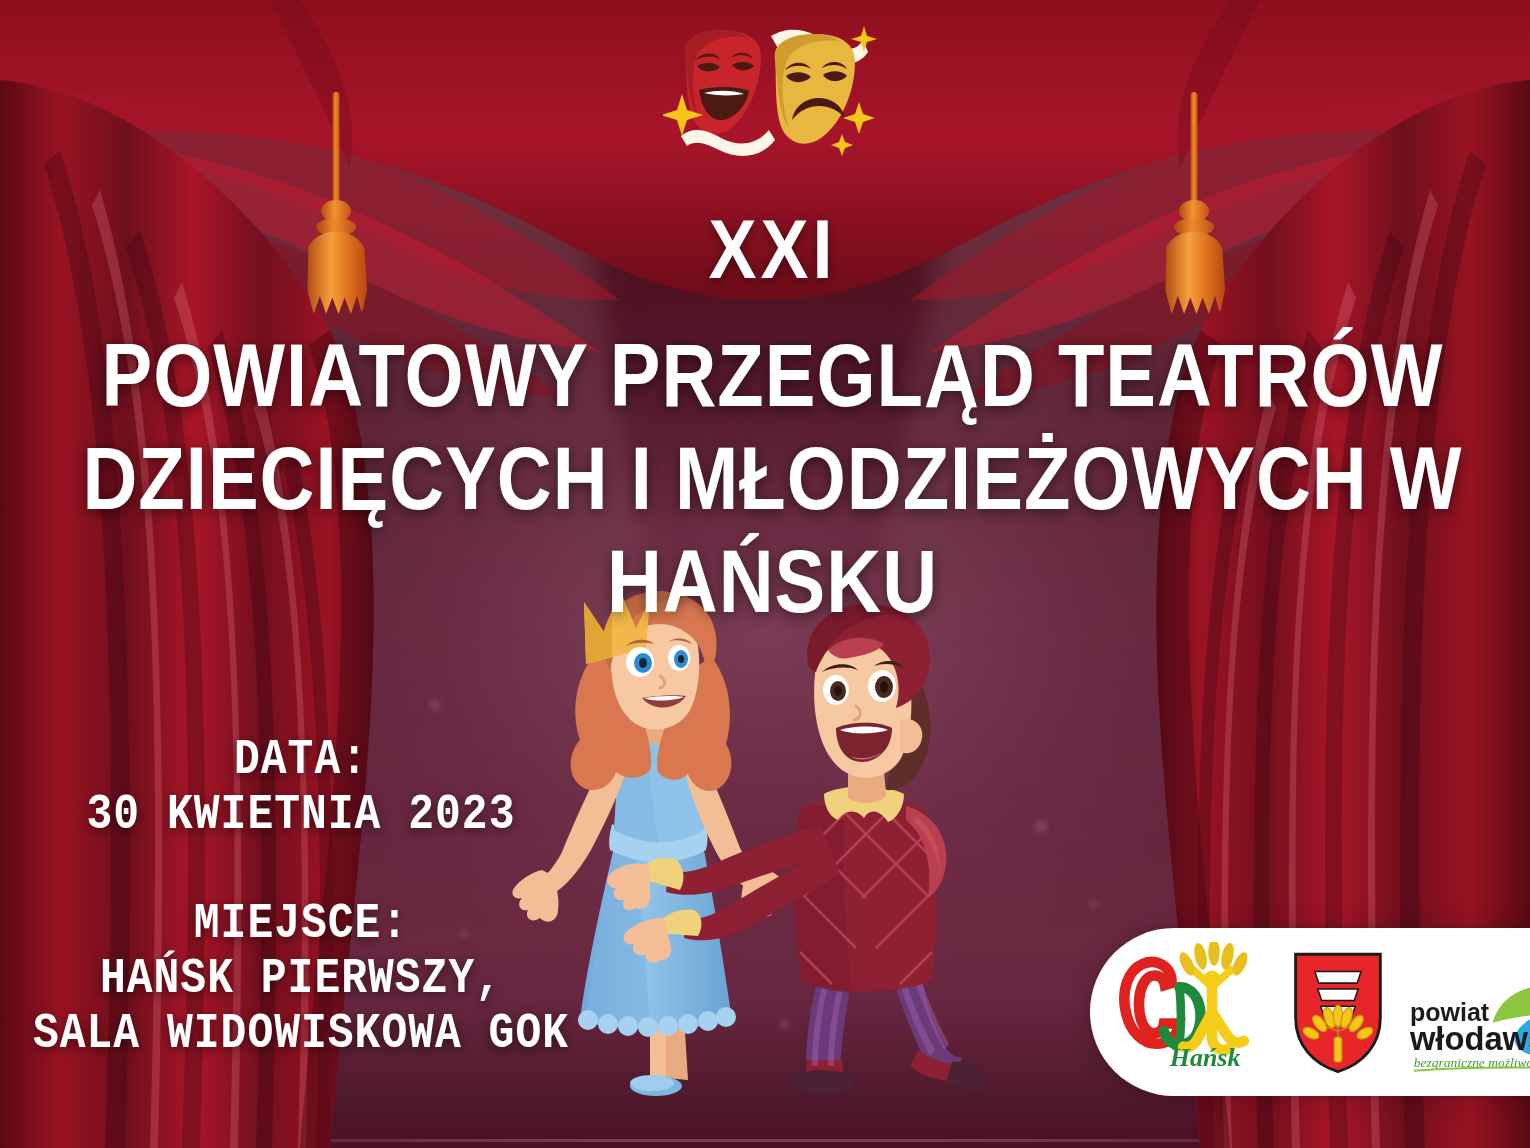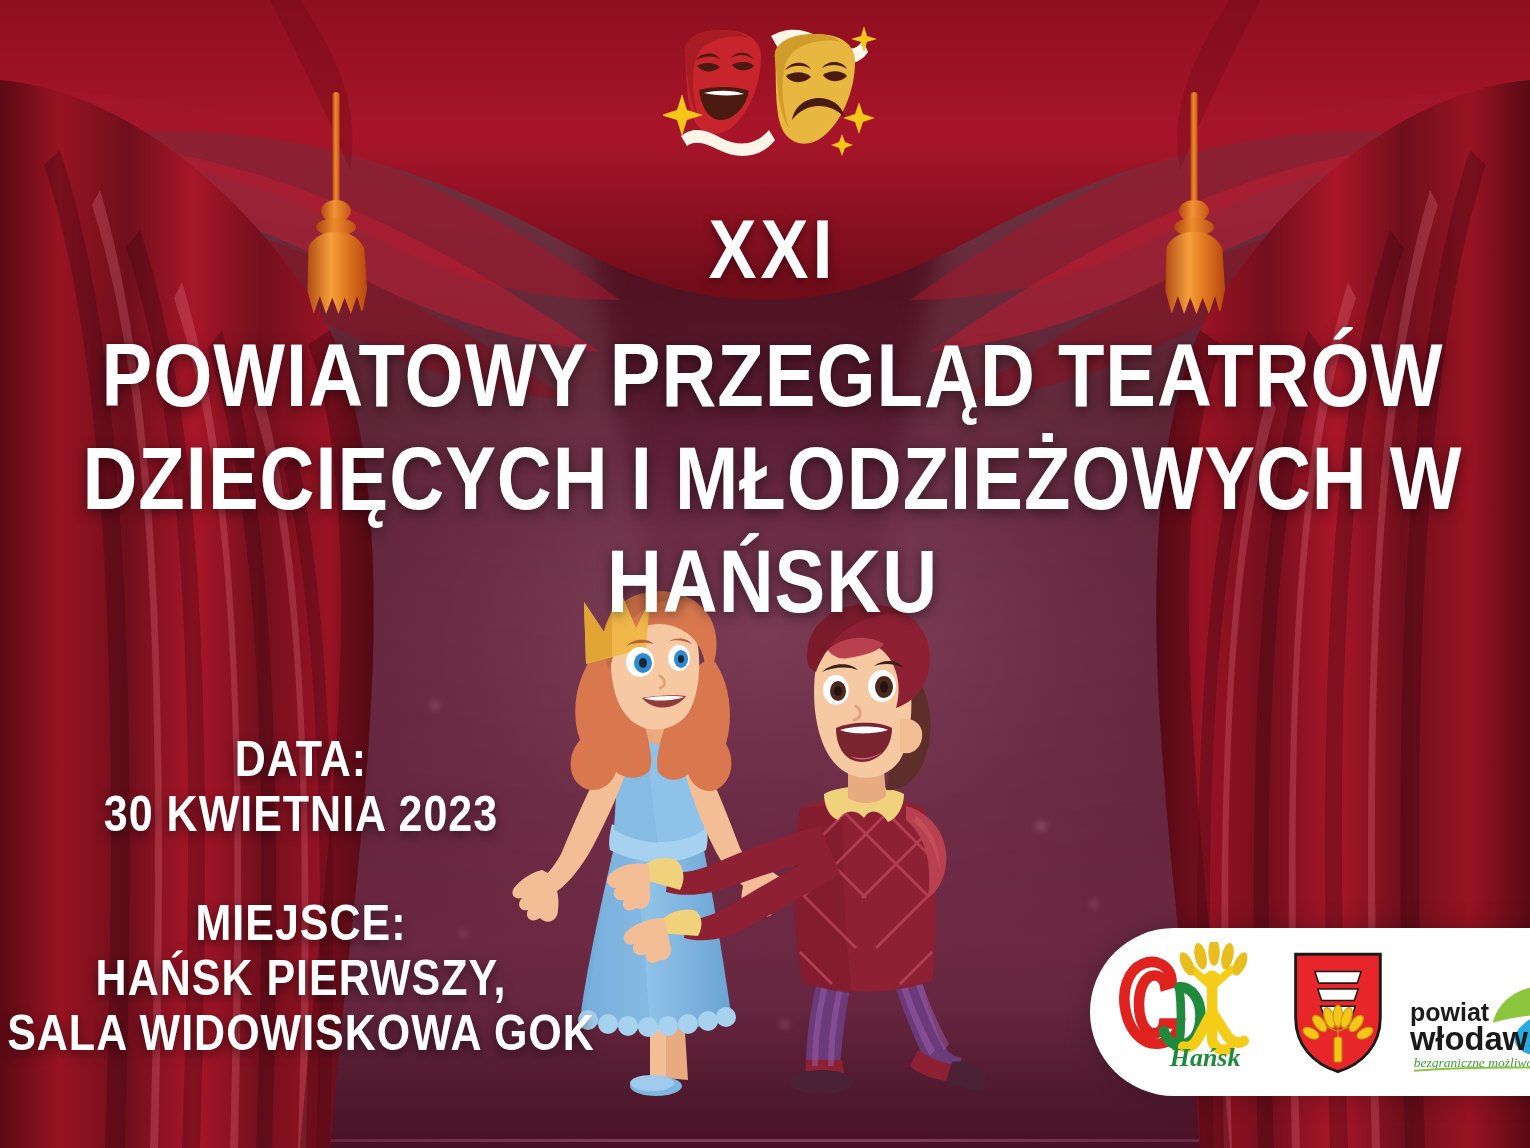--- a/index.html
+++ b/index.html
@@ -81,21 +81,21 @@
   .title{
     position:absolute;left:0;width:100%;text-align:center;color:#fff;
     font-weight:bold;font-family:"Liberation Sans",sans-serif;
     text-shadow:0 3px 12px rgba(0,0,0,.5);
   }
   .title-1{top:331px;font-size:76px;letter-spacing:1px;transform:scaleY(1.18);}
   .title-2{top:442px;font-size:76px;letter-spacing:1px;transform:scaleY(1.18);}
 
   .info{
     position:absolute;left:0;top:735px;width:600px;text-align:center;
-    color:#fff;font-weight:bold;font-family:Liberation Sans, sans-serif;
+    color:#fff;font-weight:bold;font-family:Liberation Mono, monospace;
     text-shadow:0 3px 10px rgba(0,0,0,.5);
   }
   .info .lbl{font-size:43px;letter-spacing:1px;transform:scaleY(1.15);display:block;}
   .info .val{font-size:43px;letter-spacing:1px;transform:scaleY(1.15);display:block;margin-top:6px;}
   .info .gap{height:60px;}
 
   
   .logobar{
     position:absolute;left:1090px;top:928px;width:520px;height:168px;
     background:#fff;border-radius:84px 0 0 84px;z-index:14;

